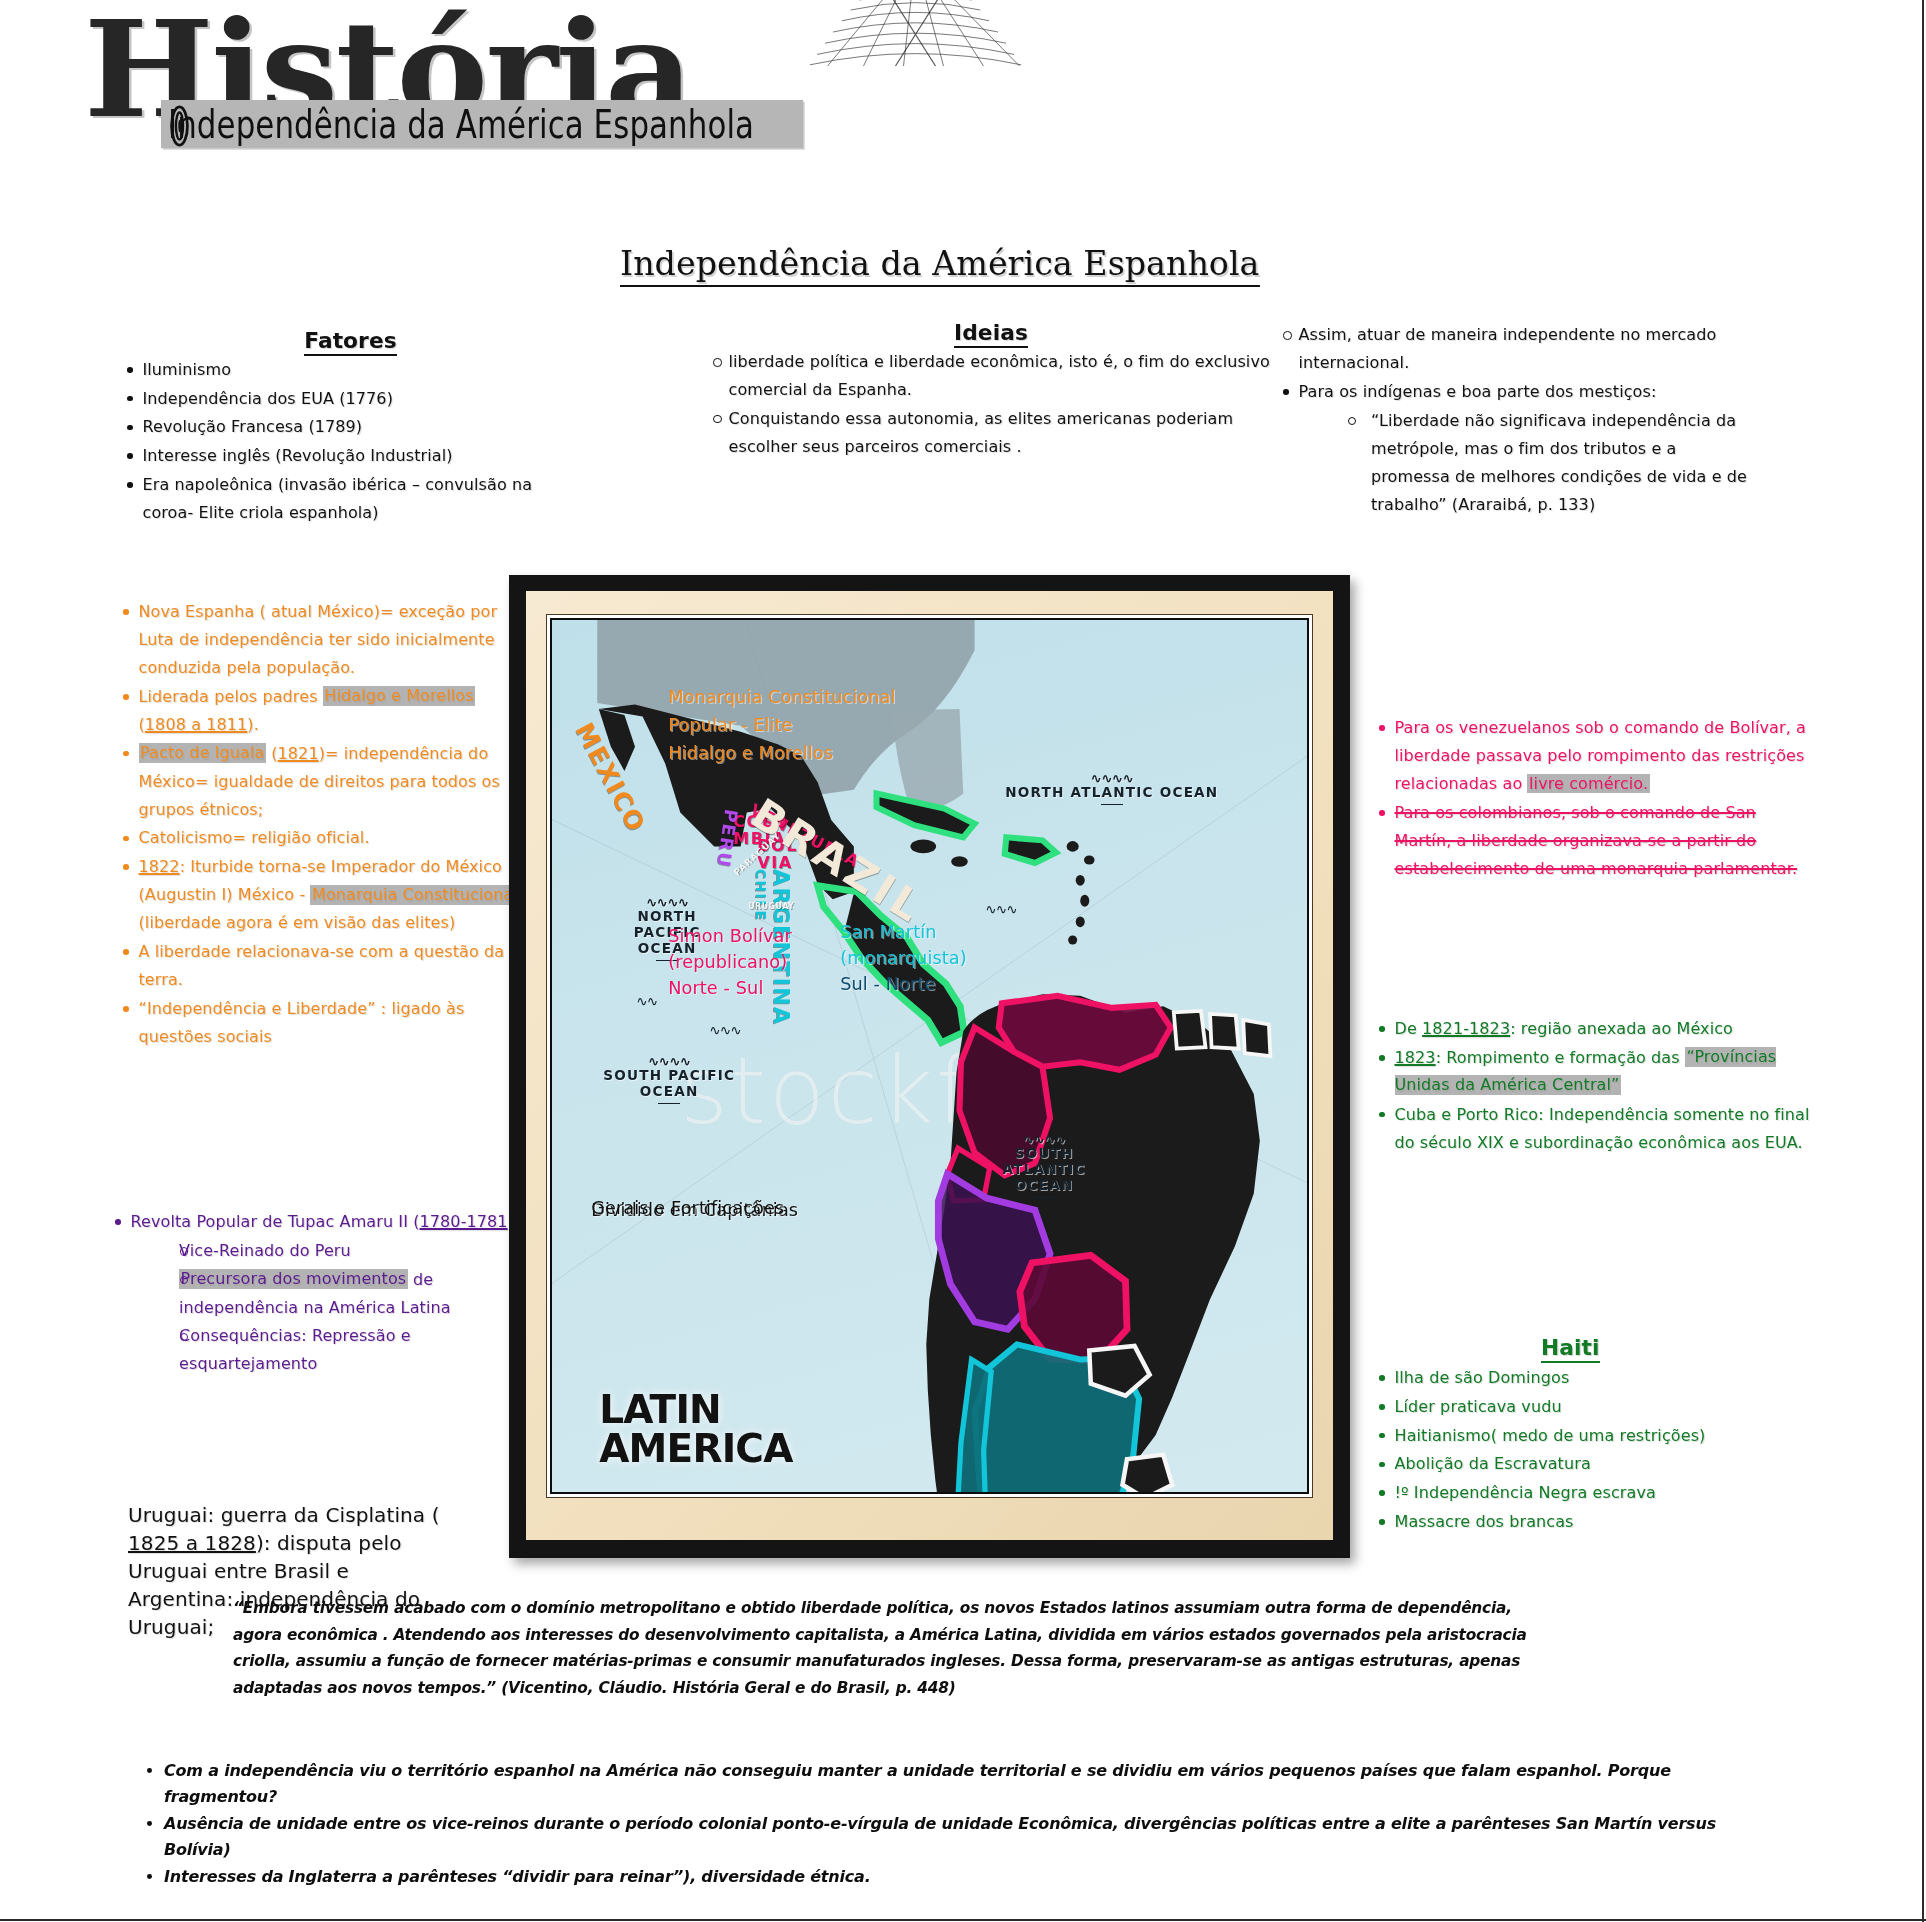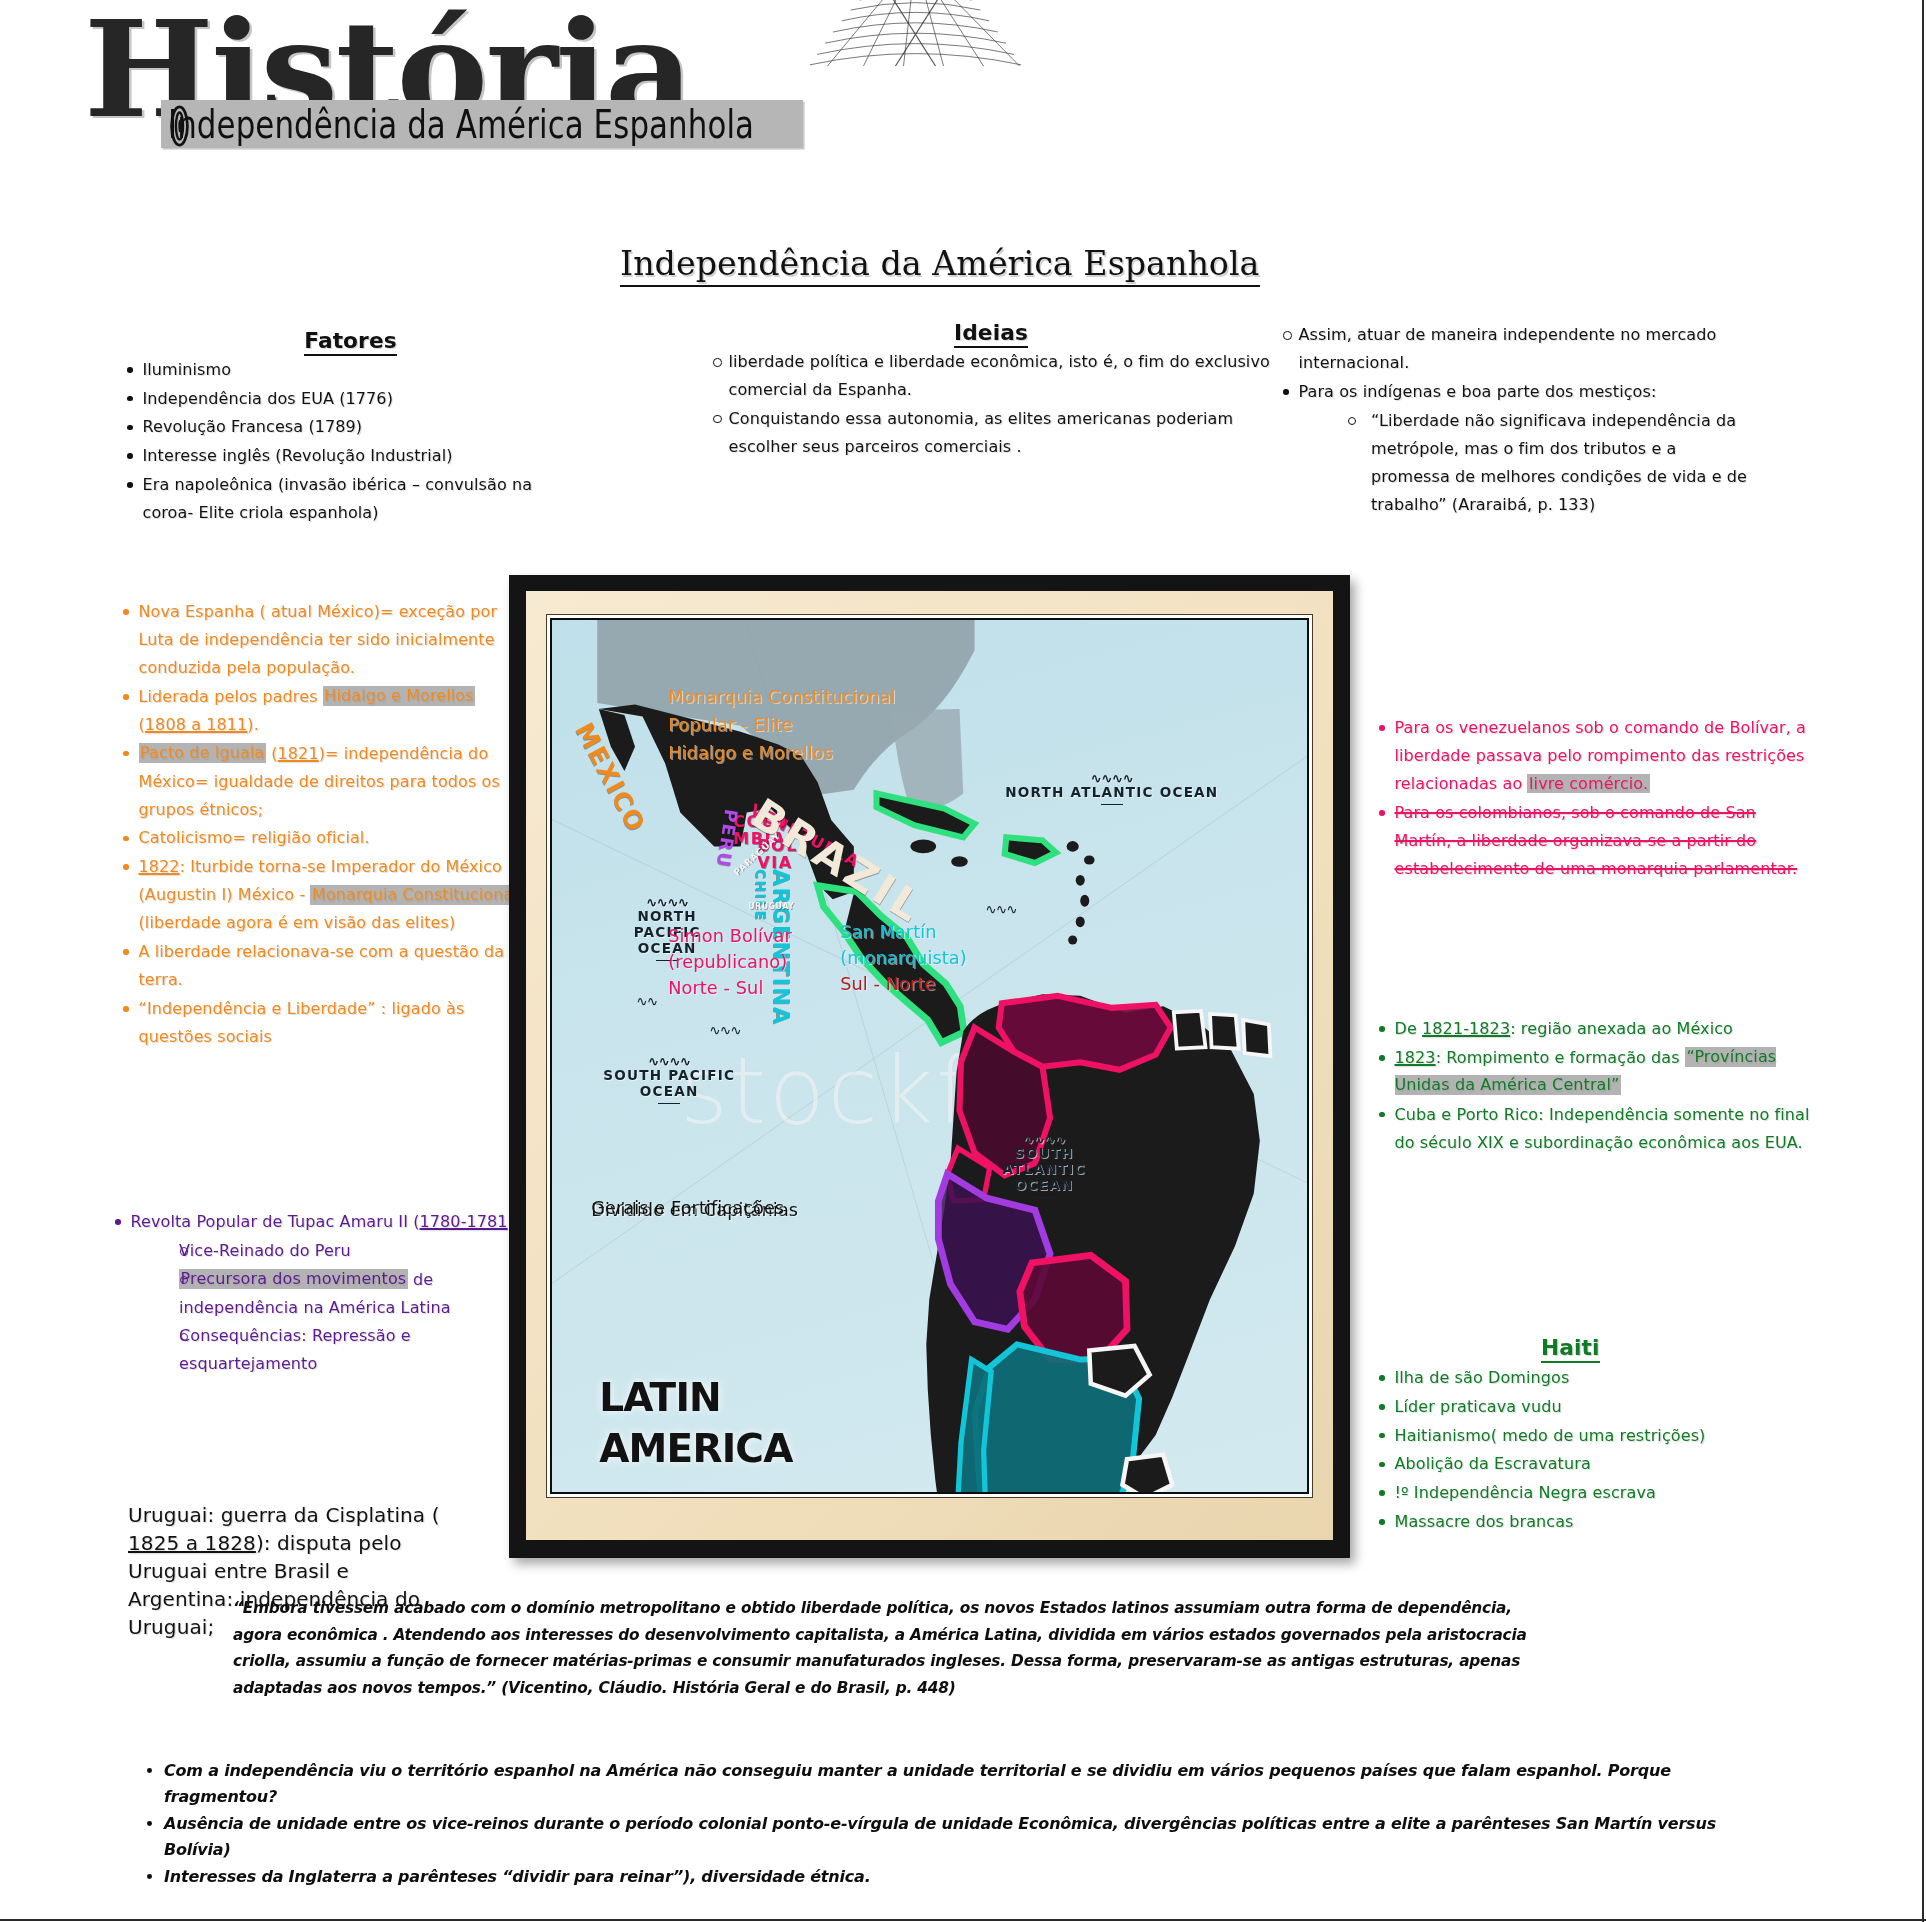--- a/index.html
+++ b/index.html
@@ -413,28 +413,28 @@
         <div class="mlbl ann hand" style="left:116px;top:65px;color:#f08a1e;">Monarquia Constitucional</div>
         <div class="mlbl ann hand" style="left:116px;top:93px;color:#f08a1e;">Popular - Elite</div>
         <div class="mlbl ann hand" style="left:116px;top:121px;color:#f08a1e;">Hidalgo e Morellos</div>
 
         <div class="mlbl ann hand" style="left:116px;top:304px;color:#ef1264;">Simon Bolívar</div>
         <div class="mlbl ann hand" style="left:116px;top:330px;color:#ef1264;">(republicano)</div>
         <div class="mlbl ann hand" style="left:116px;top:356px;color:#ef1264;">Norte - Sul</div>
 
         <div class="mlbl ann hand" style="left:288px;top:300px;color:#12c5d8;">San Martín</div>
         <div class="mlbl ann hand" style="left:288px;top:326px;color:#12c5d8;">(monarquista)</div>
-        <div class="mlbl ann hand" style="left:288px;top:352px;color:#b91c1c;">Sul - Norte</div>
+        <div class="mlbl ann hand" style="left:288px;top:352px;color:#0c4a6e;">Sul - Norte</div>
 
         <div class="mlbl ann hand" style="left:39px;top:578px;color:#111;">Dividido em Capitânias</div>
         <div class="mlbl ann hand" style="left:39px;top:576px;color:#111;">Gerais e Fortificações</div>
 
         <div class="logo">
           <span style="display:block;">LATIN</span>
-          <span style="display:block;margin-top:12px;">AMERICA</span>
+          <span style="display:block;">AMERICA</span>
         </div>
       </div>
     </div>
   </div>
 
   <div id="quote">“Embora tivessem acabado com o domínio metropolitano e obtido liberdade política, os novos Estados latinos assumiam outra forma de dependência, agora econômica . Atendendo aos interesses do desenvolvimento capitalista, a América Latina, dividida em vários estados governados pela aristocracia criolla, assumiu a função de fornecer matérias-primas e consumir manufaturados ingleses. Dessa forma, preservaram-se as antigas estruturas, apenas adaptadas aos novos tempos.” (Vicentino, Cláudio. História Geral e do Brasil, p. 448)</div>
 
   <div id="bottom">
     <ul class="bl" id="bottom-list">
         <li class="">Com a independência viu o território espanhol na América não conseguiu manter a unidade territorial e se dividiu em vários pequenos países que falam espanhol. Porque fragmentou?</li>

